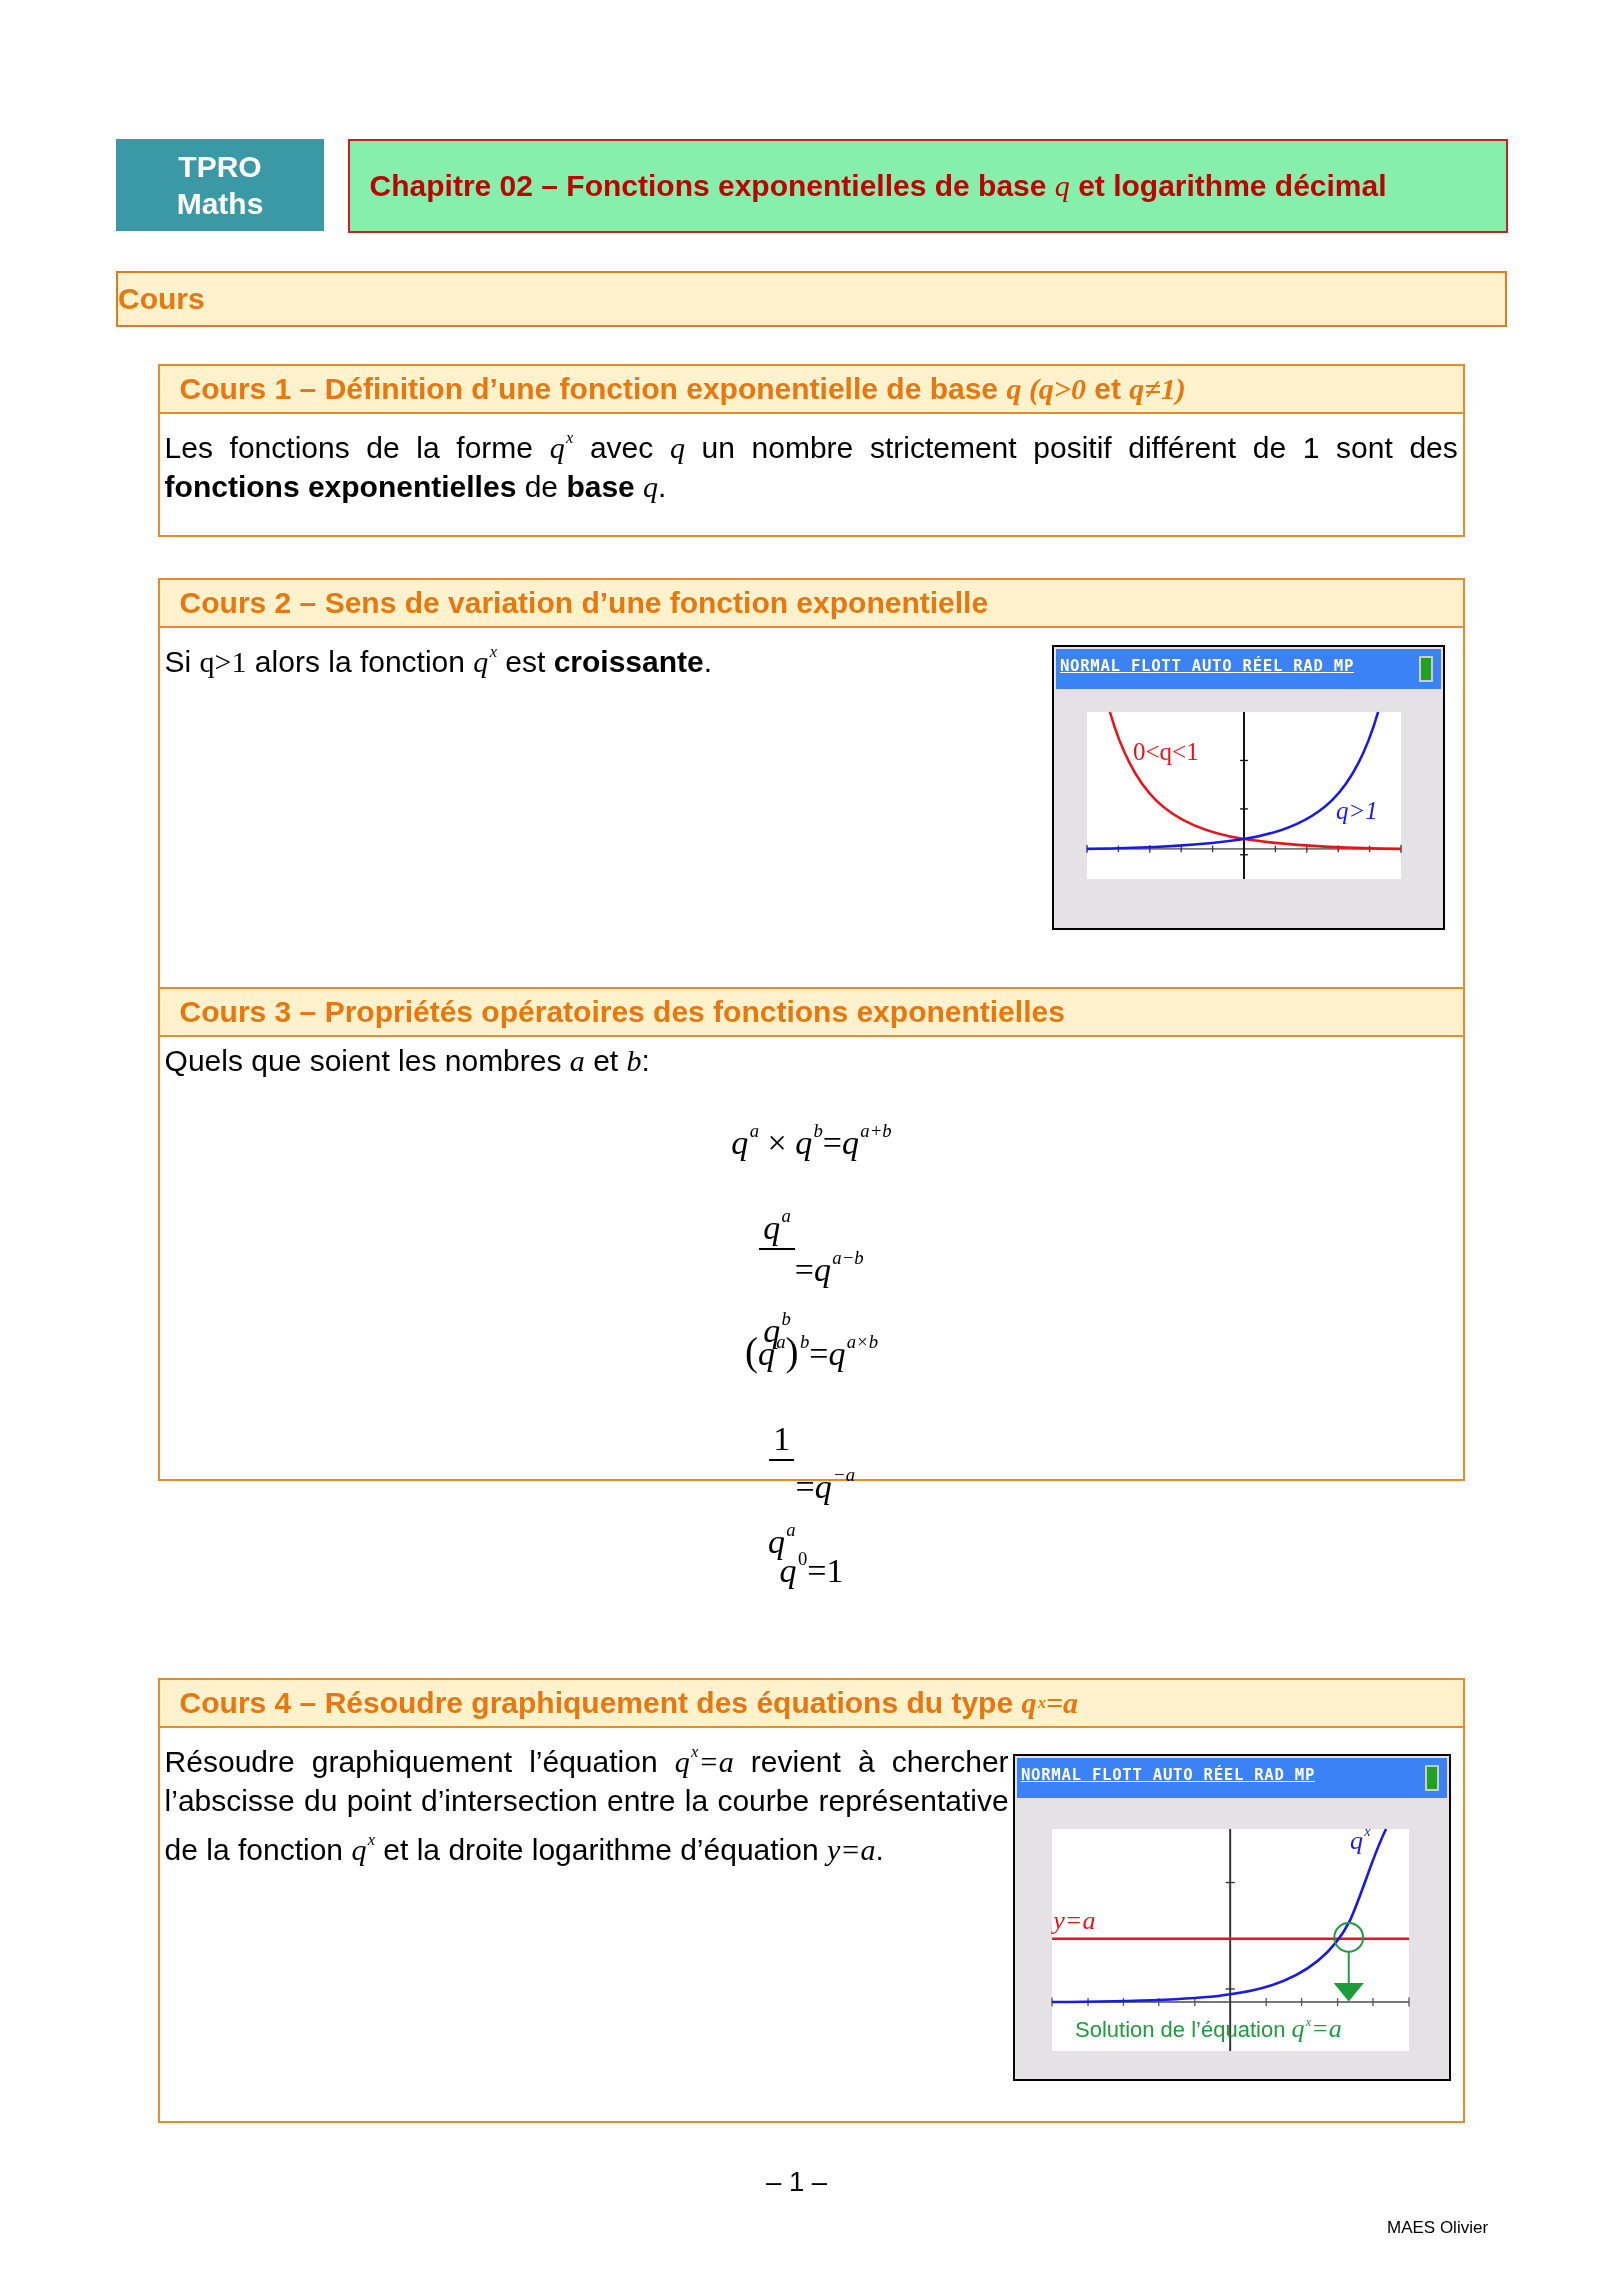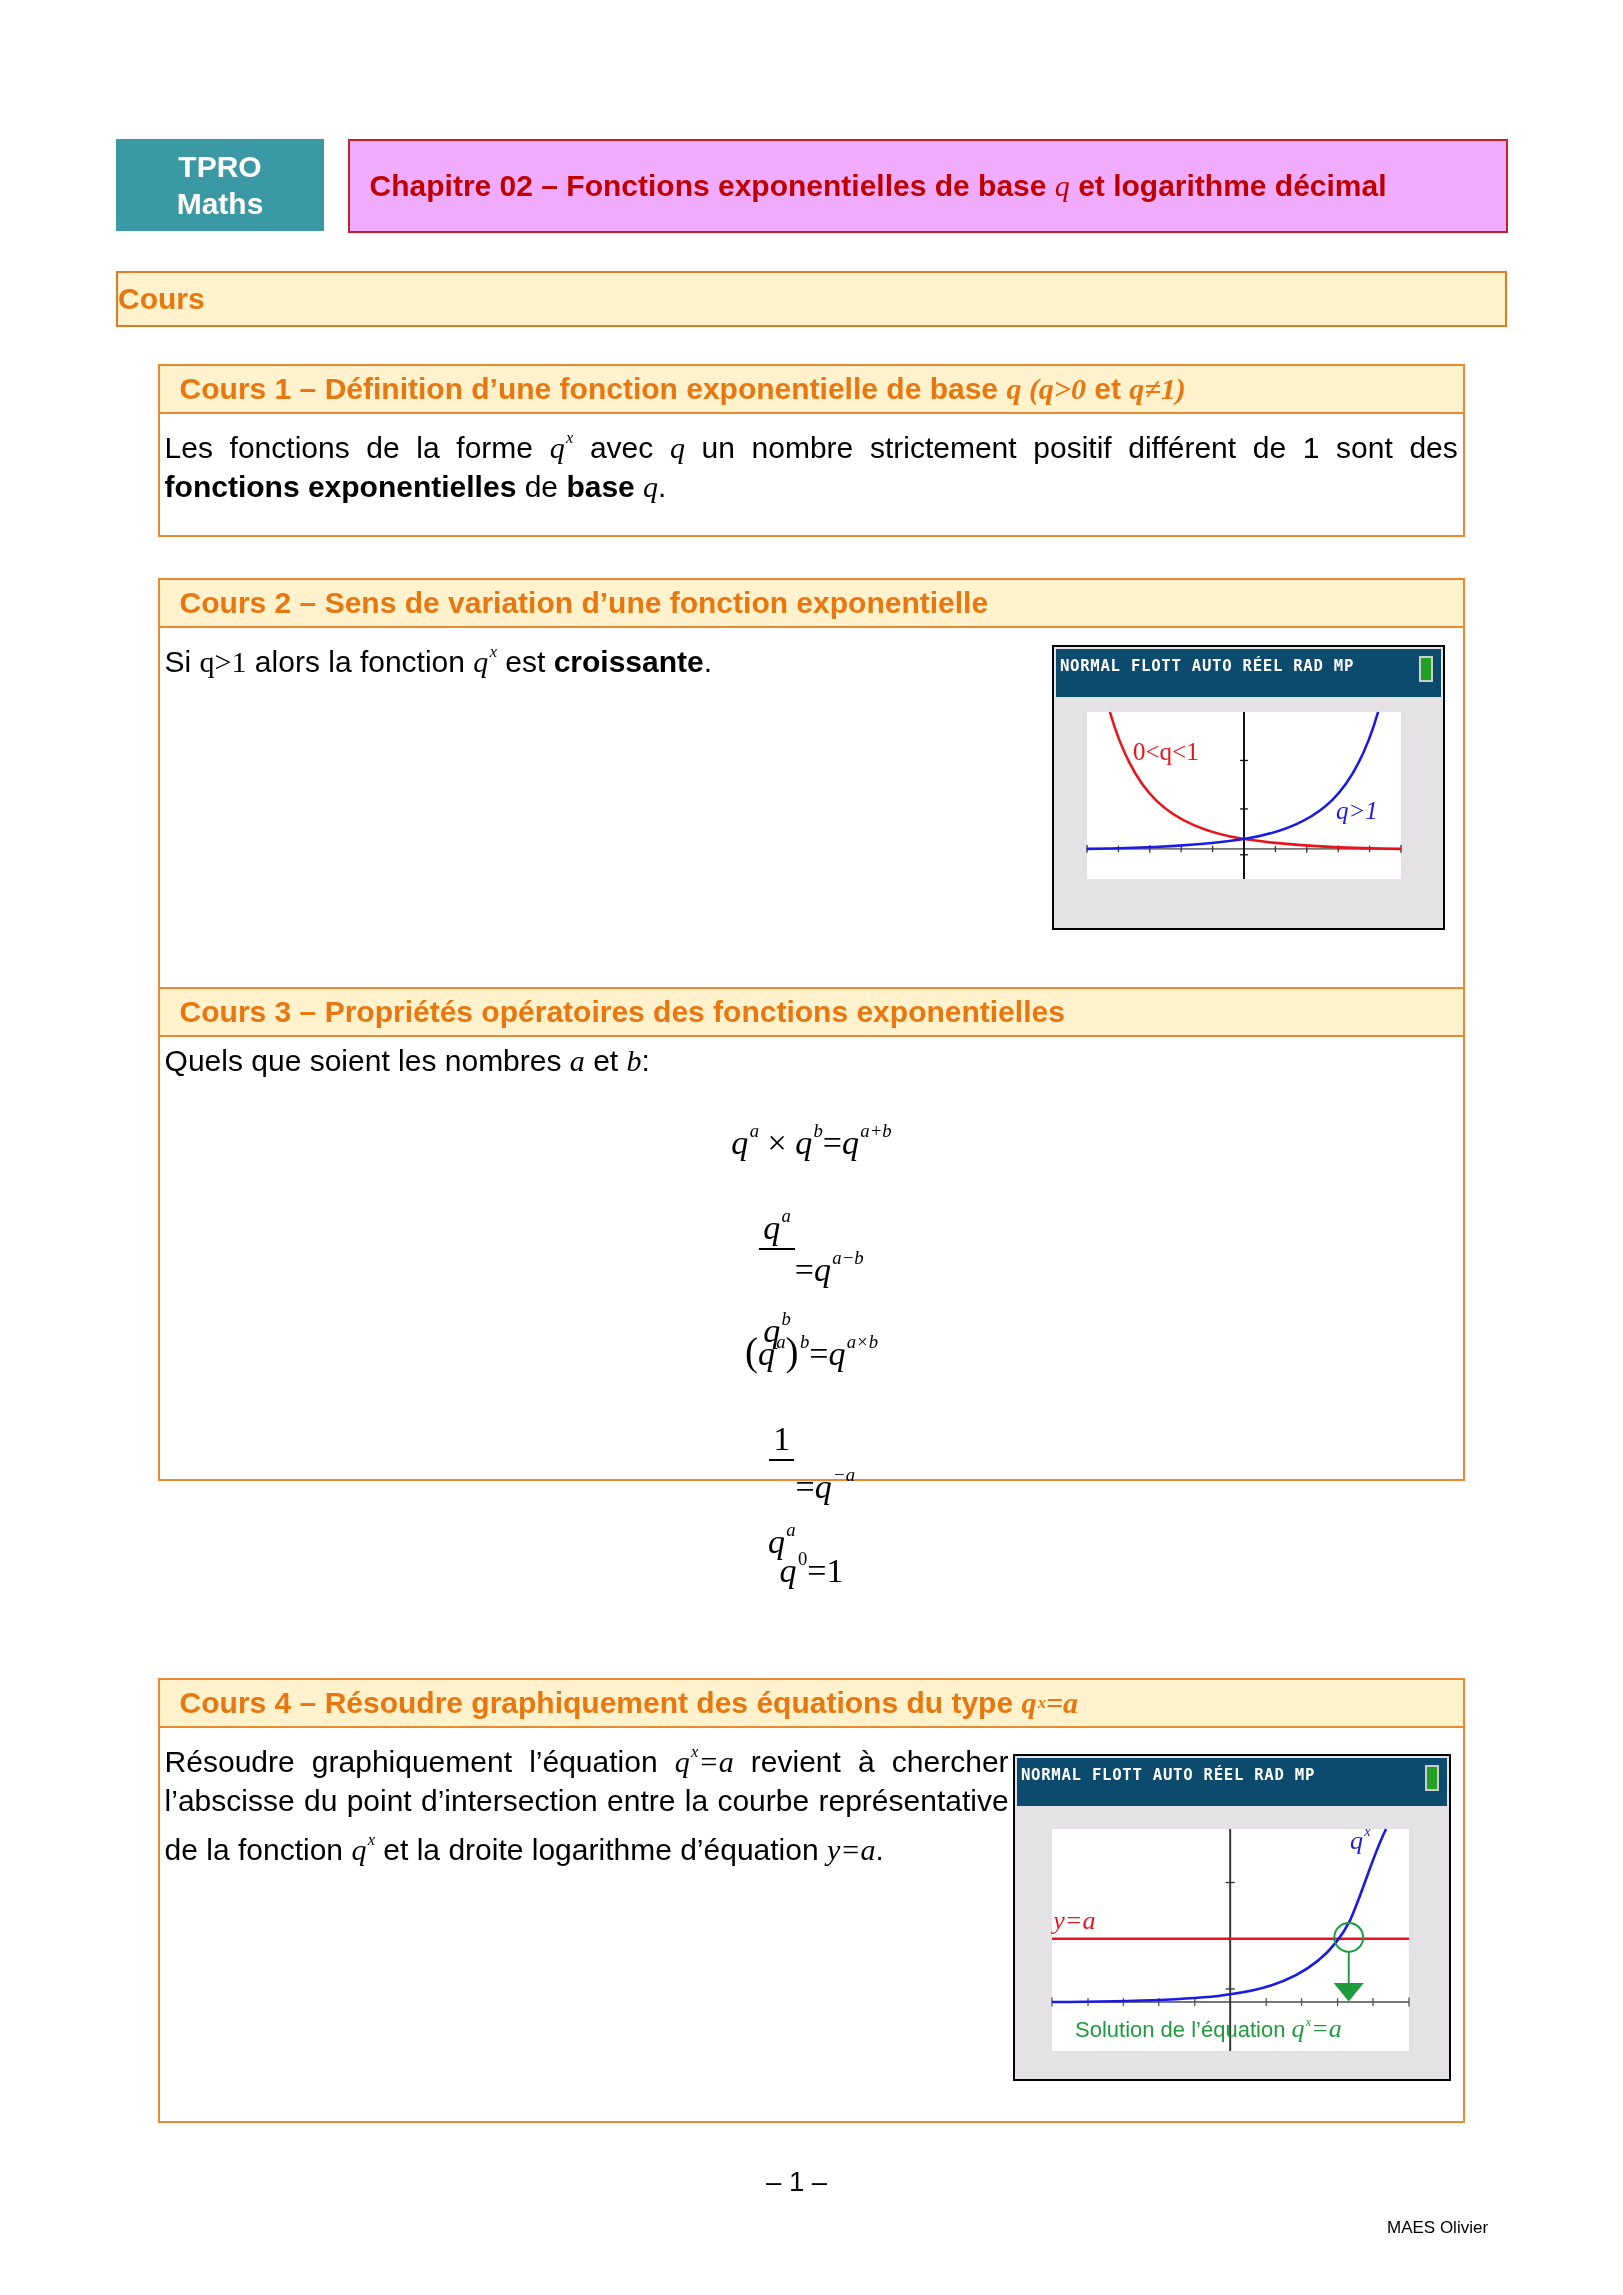--- a/index.html
+++ b/index.html
@@ -7,21 +7,21 @@
          font-family:"Liberation Sans", sans-serif; color:#000; }
   .abs { position:absolute; box-sizing:border-box; }
   .m { font-family:"Liberation Serif", "DejaVu Serif", serif; font-style:italic; }
   .mr { font-family:"Liberation Serif", "DejaVu Serif", serif; font-style:normal; }
   sup.e { font-size:0.55em; vertical-align:0.9em; margin-left:1.3px; font-family:"Liberation Serif", serif; font-style:italic; }
 
   
   #tpro { left:116px; top:139px; width:208px; height:92px; background:#3a99a5;
           color:#fff; font-weight:bold; font-size:30px; line-height:37px;
           display:flex; flex-direction:column; align-items:center; justify-content:center; text-align:center; }
-  #chapter { left:348px; top:139px; width:1160px; height:94px; background:#f0abfc;
+  #chapter { left:348px; top:139px; width:1160px; height:94px; background:#86efac;
              border:2px solid #c8202a; display:flex; align-items:center; padding-left:19.6px;
              color:#c00000; font-weight:bold; font-size:30px; }
   #cours-banner { left:116px; top:271px; width:1391px; height:56px; background:#fff2cc;
                   border:2px solid #e07b22; display:flex; align-items:center; justify-content:flex-start;
                   color:#e8770f; font-weight:bold; font-size:30px; }
 
   
   .section { left:158px; width:1307px; border:2px solid #ea8a2e; background:#fff; }
   .sec-head { height:46px; background:#fff2cc; border-bottom:2px solid #ea8a2e;
               display:flex; align-items:center; padding-left:19.6px;
@@ -37,23 +37,23 @@
 
   
   .formula { position:absolute; left:0; width:100%; text-align:center;
              font-family:"Liberation Serif", serif; font-size:34px; }
   .frac { display:inline-flex; flex-direction:column; align-items:center; vertical-align:middle;gap:48px; }
   .frac .num { border-bottom:2px solid #000; padding:0 3.9px; line-height:41px; }
   .frac .den { line-height:41px; }
 
   
   .calc { border:2.6px solid #000; background:#e4e2e4; }
-  .calc-status { position:absolute; left:2px; right:2px; top:2px; height:48px; background:#0c4a6e;
+  .calc-status { position:absolute; left:2px; right:2px; top:2px; height:40px; background:#3b82f6;
                  color:#fff; font-family:"DejaVu Sans Mono", monospace; font-weight:bold; font-size:15.7px;
-                 letter-spacing:0.7px; padding:6.5px 3.9px; box-sizing:border-box; }
+                 letter-spacing:0.7px; padding:6.5px 3.9px; box-sizing:border-box;text-decoration:underline; }
   .battery { position:absolute; right:7.9px; top:6.5px; width:14.4px; height:26px; border:2px solid #ccc; background:#22a022; box-sizing:border-box; }
   .plot { position:absolute; background:#fff; }
   .plot svg { position:absolute; left:0; top:0; width:100%; height:100%; overflow:visible; }
 
   #page-num { left:766px; top:2166px; font-size:27.5px; }
   #author { left:1387px; top:2218px; font-size:17px; }
 </style>
 </head>
 <body>
 

